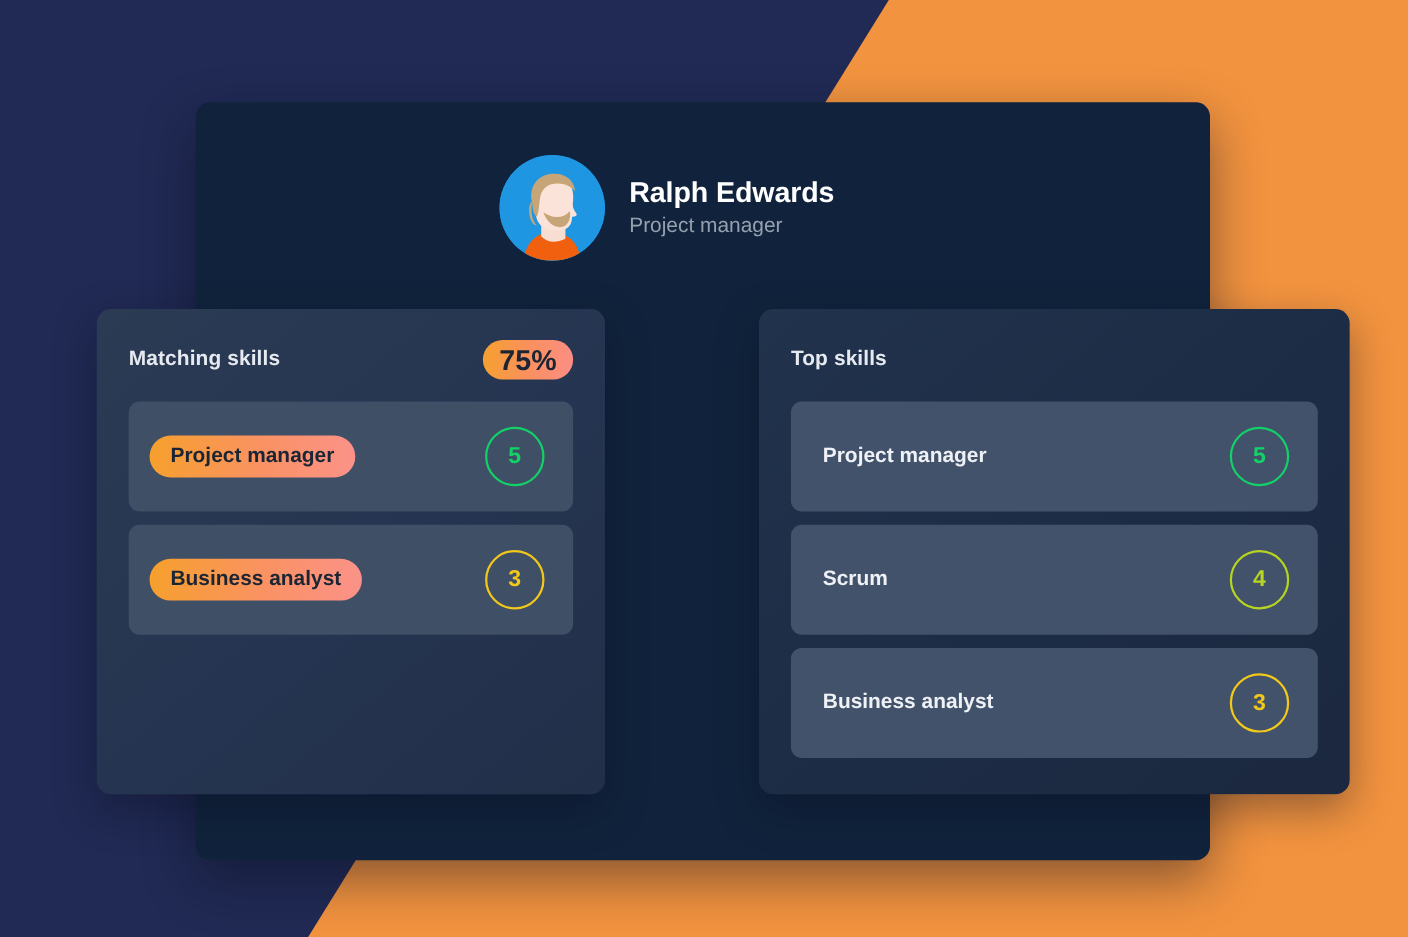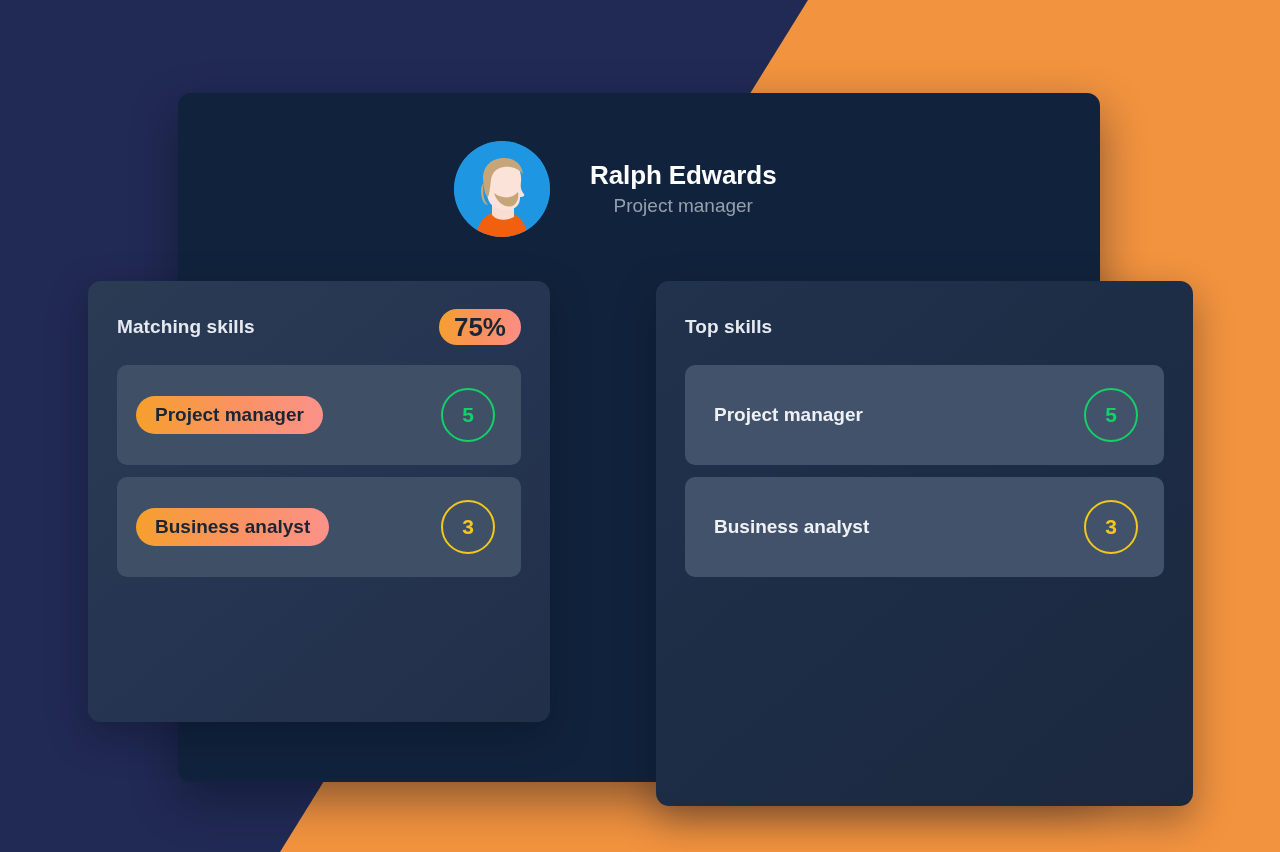--- a/index.html
+++ b/index.html
@@ -45,22 +45,21 @@
     box-shadow: 0 18px 46px rgba(8, 14, 32, 0.45);
   }
 
   
   .profile-header {
     position: absolute;
     left: 276px;
     top: 48px;
     display: flex;
     align-items: center;
-    gap: 40px;
-    text-align: center;
+    gap: 22px;
   }
 
   .avatar {
     position: relative;
     width: 96px;
     height: 96px;
     border-radius: 50%;
     background: #1e96e2;
     overflow: hidden;
     flex: 0 0 auto;
@@ -93,24 +92,24 @@
 
   .panel-matching {
     left: 88px;
     top: 281px;
     width: 462px;
     height: 441px;
     background: linear-gradient(140deg, #2b3b54 0%, #253450 55%, #222f49 100%);
   }
 
   .panel-top {
-    left: 656px;
+    left: 690px;
     top: 281px;
     width: 537px;
-    height: 525px;
+    height: 441px;
     background: linear-gradient(140deg, #21324c 0%, #1d2c45 55%, #1b283f 100%);
   }
 
   .panel-head {
     position: absolute;
     left: 29px;
     right: 29px;
     top: 28px;
     height: 36px;
     display: flex;
@@ -255,19 +254,23 @@
     <div class="panel-head">
       <div class="panel-title">Top skills</div>
     </div>
 
     <div class="rows">
       <div class="skill-row">
         <span class="skill-plain">Project manager</span>
         <span class="score lvl-5">5</span>
       </div>
       <div class="skill-row">
+        <span class="skill-plain">Scrum</span>
+        <span class="score lvl-4">4</span>
+      </div>
+      <div class="skill-row">
         <span class="skill-plain">Business analyst</span>
         <span class="score lvl-3">3</span>
       </div>
     </div>
   </div>
 
 </div>
 
 </body></html>

